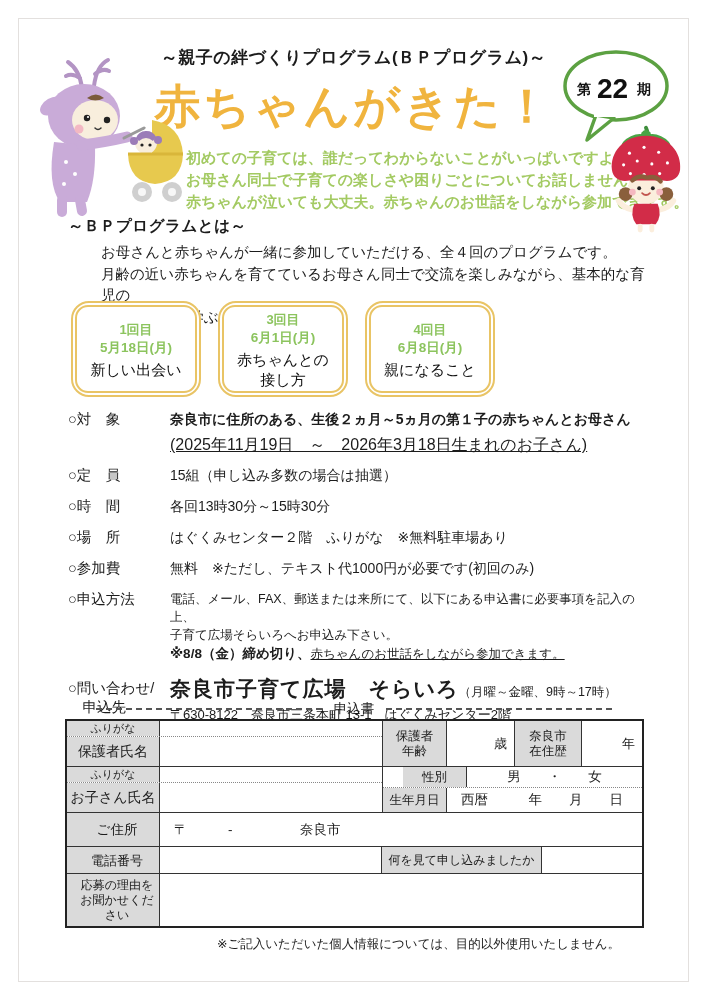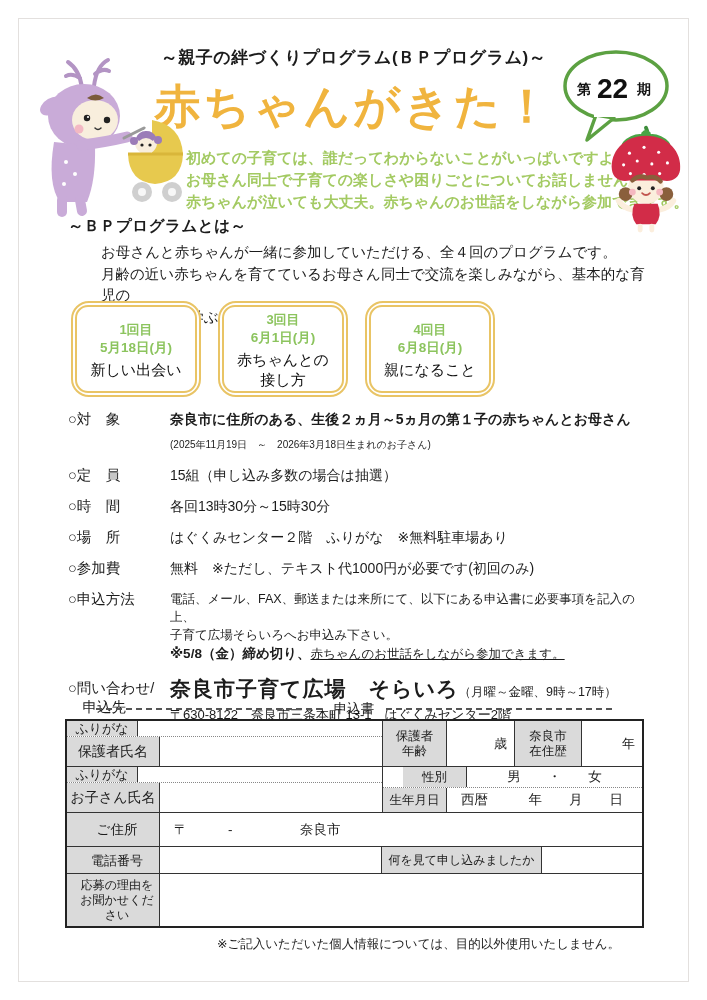--- a/index.html
+++ b/index.html
@@ -38,21 +38,21 @@
   .card-date { font-size:13.5px; font-weight:bold; color:#8cc45e; line-height:19px; }
   .card-title { font-size:15px; color:#111; line-height:20px; text-align:center;
                 white-space:pre-line; margin-top:3px; }
 
   
   .details { position:absolute; top:410px; left:68px; width:578px; }
   .d-row { display:flex; margin-bottom:12px; }
   .d-label { width:102px; flex-shrink:0; font-size:14.5px; white-space:pre-line; line-height:19px; }
   .d-value { flex:1; font-size:14px; line-height:19px; }
   .d-main { font-weight:bold; font-size:14px; }
-  .d-sub { font-size:10px; margin-top:6px; }
+  .d-sub { font-size:16px; margin-top:6px;text-decoration:underline; }
   .d-small { font-size:12.5px; line-height:18px; white-space:pre-line; }
   .d-deadline { font-size:12.5px; line-height:18px; margin-top:1px; }
   .d-deadline .bold { font-weight:bold; font-size:13.5px; }
   .d-deadline .uline { text-decoration:underline; }
   .contact-name { font-size:21px; font-weight:bold; letter-spacing:1px; }
   .contact-hours { font-size:12.5px; font-weight:normal; }
   .contact-line { font-size:13px; line-height:19px; margin-top:3px; }
 
   
   .divider { position:absolute; top:700px; left:96px; width:516px; display:flex; align-items:center;font-family:Liberation Mono, monospace; }
@@ -62,21 +62,21 @@
   
   .apform { position:absolute; left:65px; top:719px; width:579px; border:2px solid #222;
             font-size:13px; background:#fff; }
   .shade { background:#dadada; }
   .trow { display:flex; border-bottom:1px solid #333; }
   .trow:last-child { border-bottom:none; }
   .colL { width:316px; border-right:1px solid #333; display:flex; flex-direction:column; }
   .colR { flex:1; display:flex; }
   .colRv { flex:1; display:flex; flex-direction:column; }
   .furirow { height:16px; display:flex; border-bottom:1px dotted #888; }
-  .furirow .lbl { width:71px; border-right:1px solid #333; font-size:13px;
+  .furirow .lbl { width:93px; border-right:1px solid #333; font-size:11px;
                   display:flex; align-items:center; justify-content:center; }
   .furirow .val { flex:1; }
   .namerow { flex:1; display:flex; }
   .namerow .lbl { width:93px; border-right:1px solid #333; font-size:14px;
                   display:flex; align-items:center; justify-content:center; }
   .namerow .val { flex:1; }
   .cellL { border-right:1px solid #333; display:flex; align-items:center;
            justify-content:center; text-align:center; font-size:12.5px;
            line-height:15px; white-space:pre-line; }
   .w64 { width:64px; } .w68 { width:68px; } .w67 { width:67px; } .w93 { width:93px;padding-left:8px; } .w160 { width:160px; }
@@ -234,21 +234,21 @@
     </div>
     <div class="d-row">
       <div class="d-label">○参加費</div>
       <div class="d-value">無料　※ただし、テキスト代1000円が必要です(初回のみ)</div>
     </div>
     <div class="d-row">
       <div class="d-label">○申込方法</div>
       <div class="d-value">
         <div class="d-small">電話、メール、FAX、郵送または来所にて、以下にある申込書に必要事項を記入の上、
 子育て広場そらいろへお申込み下さい。</div>
-        <div class="d-deadline"><span class="bold">※5/8（金）締め切り、</span><span class="uline">赤ちゃんのお世話をしながら参加できます。</span></div>
+        <div class="d-deadline"><span class="bold">※8/8（金）締め切り、</span><span class="uline">赤ちゃんのお世話をしながら参加できます。</span></div>
       </div>
     </div>
     <div class="d-row" style="margin-top:16px;">
       <div class="d-label">○問い合わせ/
 　申込先</div>
       <div class="d-value">
         <div><span class="contact-name">奈良市子育て広場　そらいろ</span><span class="contact-hours">（月曜～金曜、9時～17時）</span></div>
         <div class="contact-line">〒630-8122　奈良市三条本町 13-1　はぐくみセンター2階</div>
         <div class="contact-line">TEL・FAX　0742-93-9029／メール sorairo.msnet@gmail.com</div>
       </div>

